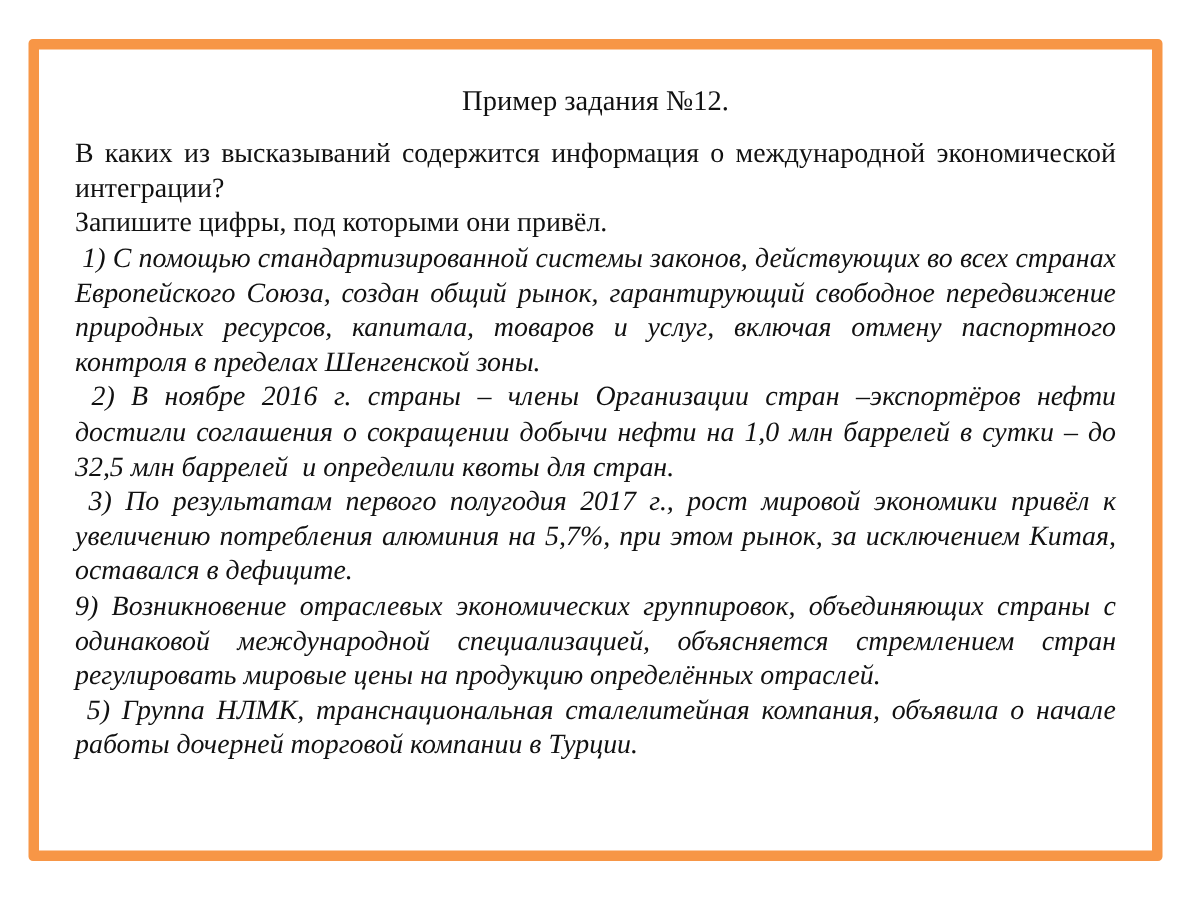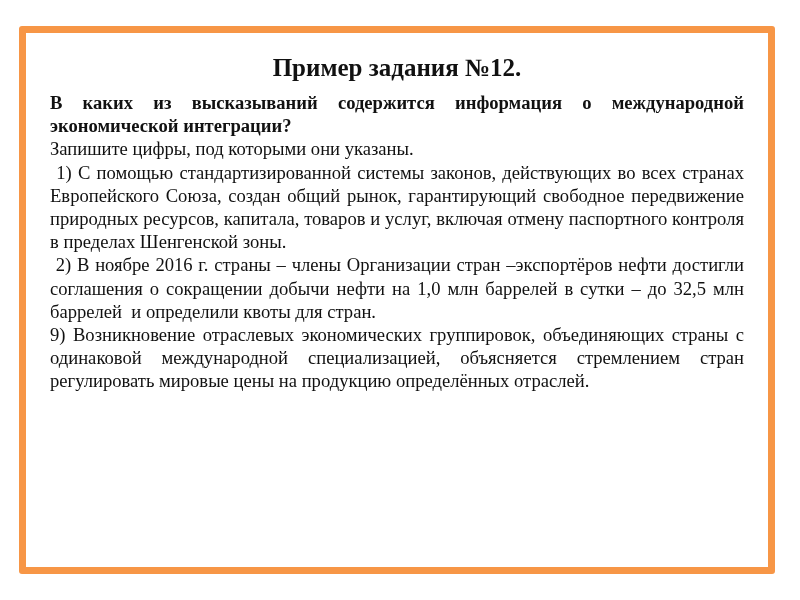--- a/index.html
+++ b/index.html
@@ -31,46 +31,49 @@
       left: 50px;
       top: 50px;
       width: 694px;
       font-family: "Liberation Serif", "DejaVu Serif", serif;
       color: #111111;
       font-size: 18.6px;
       line-height: 23.2px;
     }
     .title {
       text-align: center;
-      font-weight: bold;
-      font-size: 25px;
+      font-weight: normal;
+      font-size: 19px;
       line-height: 24px;
       margin: 6px 0 11px 0;
     }
     .question {
-      font-weight: bold;
+      font-weight: normal;
       text-align: justify;
       text-align-last: left;
       margin: 0;
     }
     .para {
       margin: 0;
       text-align: justify;
       text-align-last: left;
+      font-style: italic;
     }
     .instruction {
       margin: 0;
     }
   </style>
 </head>
 <body>
 
 <div class="slide">
   <div class="frame" style="border-color: rgb(247, 150, 70);"></div>
   <div class="content">
     <div class="title">Пример задания №12.</div>
     <p class="question">В каких из высказываний содержится информация о международной экономической интеграции?</p>
-    <p class="instruction">Запишите цифры, под которыми они указаны.</p>
+    <p class="instruction">Запишите цифры, под которыми они привёл.</p>
     <p class="para" style="white-space: pre-wrap;"> 1) С помощью стандартизированной системы законов, действующих во всех странах Европейского Союза, создан общий рынок, гарантирующий свободное передвижение природных ресурсов, капитала, товаров и услуг, включая отмену паспортного контроля в пределах Шенгенской зоны.</p>
     <p class="para" style="white-space: pre-wrap;"> 2) В ноябре 2016 г. страны – члены Организации стран –экспортёров нефти достигли соглашения о сокращении добычи нефти на 1,0 млн баррелей в сутки – до 32,5 млн баррелей  и определили квоты для стран.</p>
+    <p class="para" style="white-space: pre-wrap;"> 3) По результатам первого полугодия 2017 г., рост мировой экономики привёл к увеличению потребления алюминия на 5,7%, при этом рынок, за исключением Китая, оставался в дефиците.</p>
     <p class="para" style="white-space: pre-wrap;">9) Возникновение отраслевых экономических группировок, объединяющих страны с одинаковой международной специализацией, объясняется стремлением стран регулировать мировые цены на продукцию определённых отраслей.</p>
+    <p class="para" style="white-space: pre-wrap;"> 5) Группа НЛМК, транснациональная сталелитейная компания, объявила о начале работы дочерней торговой компании в Турции.</p>
   </div>
 </div>
 
 </body></html>

